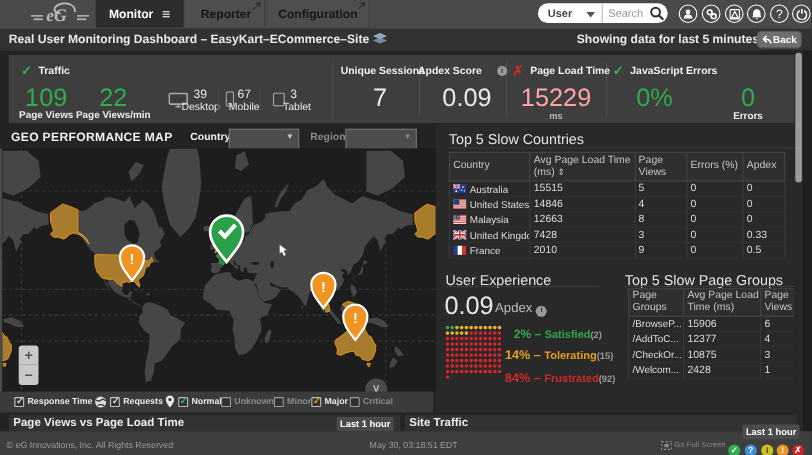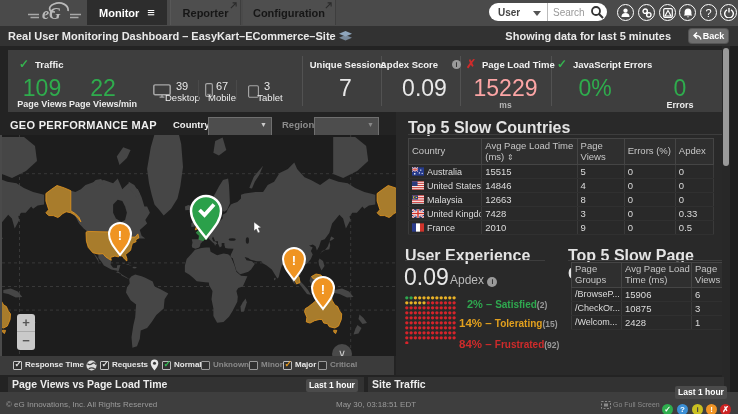--- a/index.html
+++ b/index.html
@@ -16,21 +16,21 @@
 .extl { position:absolute; right:3px; top:2px; width:7px; height:7px; }
 #pill { left:489px; top:3px; width:118px; height:18px; background:#fff; border-radius:9px; display:flex; align-items:center; font-size:10px; color:#333; }
 #pill .usr { padding-left:9px; width:58px; font-weight:bold; color:#444; position:relative; }
 #pill .usr:after { content:""; position:absolute; right:6px; top:4px; border:4px solid transparent; border-top:5px solid #555; }
 #pill .sep { width:1px; height:18px; background:#bbb; }
 #pill .srch { padding-left:5px; color:#999; flex:1; }
 .navic { top:4px; width:17px; height:17px; border:1.6px solid #fff; border-radius:50%; color:#fff; display:flex; align-items:center; justify-content:center; }
 
 #crumb { left:0; top:26px; width:738px; height:20px; background:#323232; color:#e9e9e9; font-size:11px; font-weight:bold; }
 #crumb .ttl { position:absolute; left:8px; top:4px;text-align:center; }
-#crumb .right { position:absolute; right:67px; top:4px;text-align:right; }
+#crumb .right { position:absolute; right:48px; top:4px;text-align:right; }
 #backbtn { position:absolute; right:10px; top:2.5px; width:39px; height:14px; background:#6e6e6e; border-radius:3px; color:#fff; font-size:9px; font-weight:bold; text-align:center; line-height:14px; box-shadow:0 0 0 1px #555; }
 
 #kpi { left:8px; top:50px; width:716px; height:62px; background:#3e3e3e; color:#ececec; }
 .kdiv { position:absolute; top:6px; bottom:6px; width:1px; background:#525252; }
 .klab { position:absolute; font-size:9.5px; font-weight:bold; color:#f2f2f2; white-space:nowrap; }
 .kval { position:absolute; font-size:23px; color:#e8e8e8; text-align:center; }
 .green { color:#2fac4d; }
 .red { color:#fca5a5; }
 .ksub { position:absolute; font-size:9px; font-weight:bold; color:#ececec; text-align:center; white-space:nowrap; }
 .chk { position:absolute; font-size:12px; color:#35b34f; font-weight:bold; }
@@ -46,21 +46,21 @@
 .cbx { width:9px; height:9px; border:1.3px solid #9a9a9a; border-radius:1px; background:#303030; top:4.5px; }
 .cbx.w { border-color:#c5c5c5; } .cbx.g { border-color:#bbb; } .cbx.o { border-color:#bbb; }
 .cbx.w:after { content:"✓"; position:absolute; left:0.5px; top:-2.5px; font-size:9px; color:#ddd; }
 .cbx.g:after { content:"✓"; position:absolute; left:0.5px; top:-2.5px; font-size:9px; color:#2fbf53; }
 .cbx.o:after { content:"✓"; position:absolute; left:0.5px; top:-2.5px; font-size:9px; color:#e69a1f; }
 .gray { color:#8a8a8a; }
 #zoomctl { left:17px; top:314px; width:18px; height:36px; background:#c9c9c9; border-radius:3px; color:#555; font-size:13px; font-weight:bold; text-align:center; line-height:17px; }
 #zoomctl div+div { border-top:1px solid #aaa; }
 #chev { left:332px; top:344px; width:20px; height:20px; border-radius:50%; background:#4a4a4a; color:#ccc; text-align:center; line-height:18px; font-size:11px; }
 
-.ptitle { position:absolute; font-size:16px; font-weight:bold; color:#e3e3e3; }
+.ptitle { position:absolute; font-size:13px; font-weight:normal; color:#e3e3e3; }
 .psep { position:absolute; height:1px; background:#3d3d3d; }
 table.tbl { position:absolute; border-collapse:collapse; font-size:10px; color:#dcdcdc; table-layout:fixed; }
 .tbl th { background:#2f2f2f; color:#c6c6c6; font-weight:normal; text-align:left; padding:1px 3px; border:1px solid #454545; font-size:9.5px; line-height:1.15; white-space:nowrap; overflow:hidden; }
 .tbl td:first-child { font-size:9px; }
 .tbl td { padding:1px 3px; font-size:9.5px; border-left:1px solid #3a3a3a; border-right:1px solid #3a3a3a; border-bottom:1px solid #303030; white-space:nowrap; overflow:hidden; height:11px; }
 .tbl tr:first-child td { border-top:1px solid #454545; }
 .flg { display:inline-block; width:12px; height:9px; vertical-align:-1px; margin-right:3px; }
 
 #apdexbig { left:404px; top:264px; font-size:23px; color:#e8e8e8; }
 #apdexlab { left:450px; top:273px; font-size:12px; color:#bbb; }
@@ -555,20 +555,25 @@
         <th>Page<br>Groups</th>
         <th>Avg Page Load<br>Time (ms)</th>
         <th>Page<br>Views</th>
       </tr>
   <tr>
         <td>/BrowseP...</td>
         <td>15906</td>
         <td>6</td>
       </tr>
   <tr>
+        <td>/AddToC...</td>
+        <td>12377</td>
+        <td>4</td>
+      </tr>
+  <tr>
         <td>/CheckOr...</td>
         <td>10875</td>
         <td>3</td>
       </tr>
   <tr>
         <td>/Welcom...</td>
         <td>2428</td>
         <td>1</td>
       </tr>
 </tbody>

